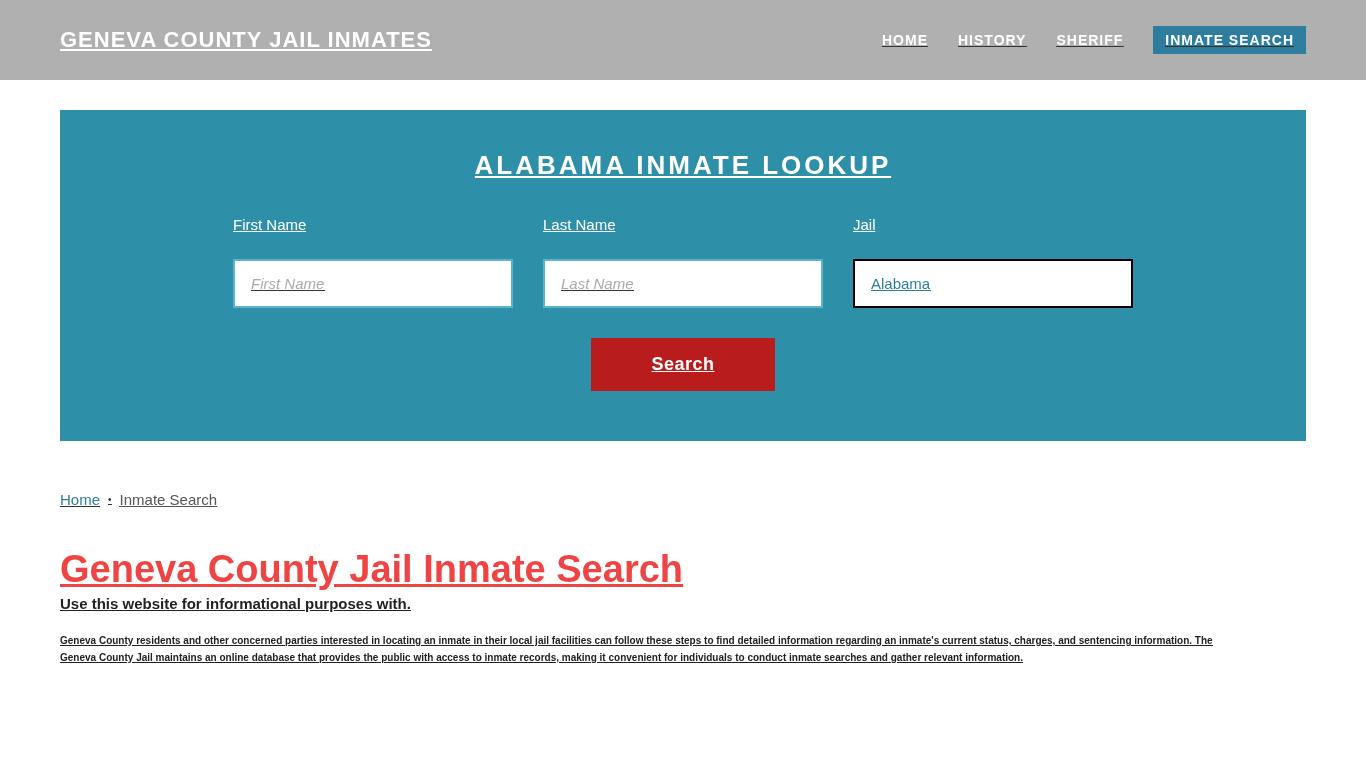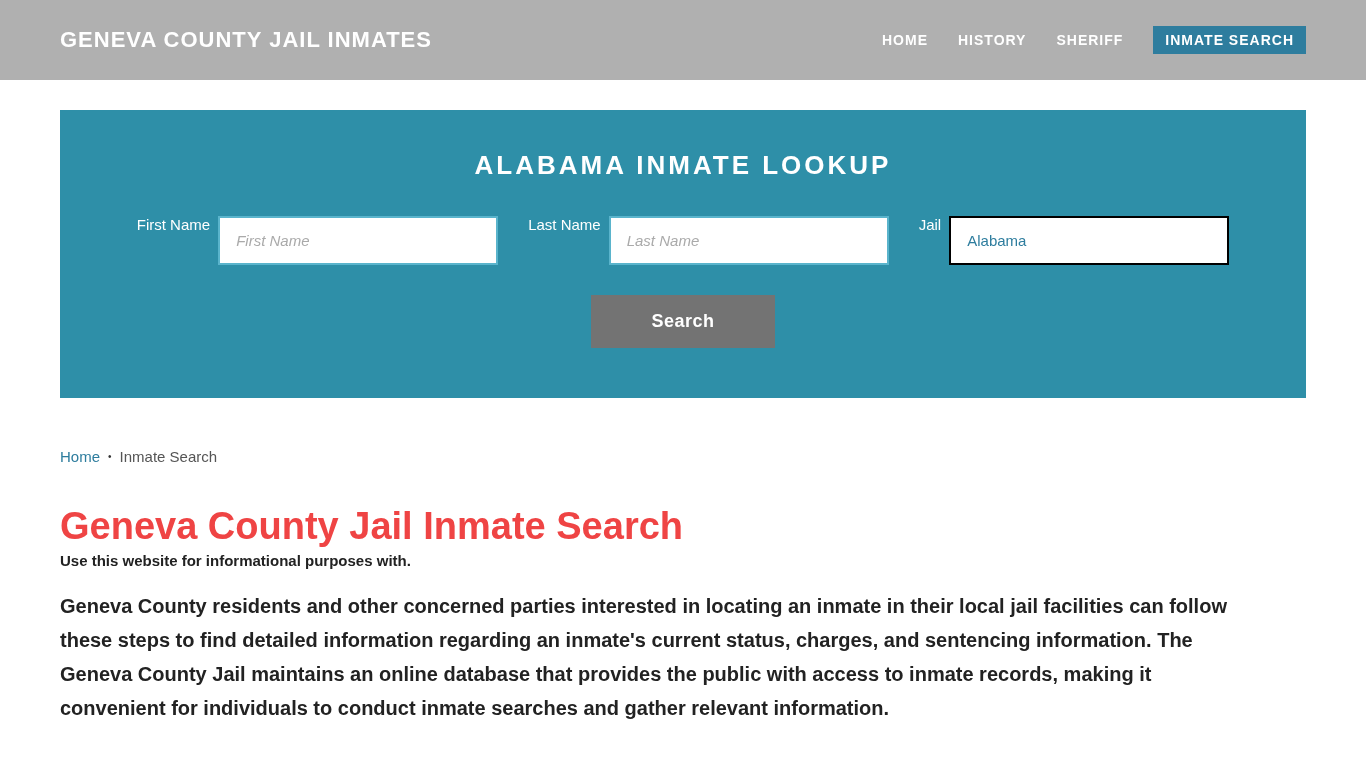--- a/index.html
+++ b/index.html
@@ -1,18 +1,19 @@
 <!DOCTYPE html>
 <html><head>
   <meta charset="utf-8">
   <style>
     * {
       margin: 0;
       padding: 0;
       box-sizing: border-box;
+      text-decoration: underline;
     }
 
     body {
       font-family: 'Arial', sans-serif;
       background: #ffffff;
       color: #333;
       width: 1366px;
       min-height: 768px;
     }
 
@@ -76,22 +77,22 @@
 
     .search-fields {
       display: flex;
       gap: 30px;
       justify-content: center;
       margin-bottom: 30px;
     }
 
     .field-group {
       display: flex;
-      flex-direction: row;
-      gap: 8px;
+      flex-direction: column;
+      gap: 26px;
     }
 
     .field-label {
       color: #ffffff;
       font-size: 15px;
       font-weight: 400;
     }
 
     .field-input {
       padding: 14px 16px;
@@ -113,21 +114,21 @@
       font-weight: 500;
       border: 2px solid #000000;
     }
 
     .search-button-wrap {
       display: flex;
       justify-content: center;
     }
 
     .search-button {
-      background: #737373;
+      background: #b91c1c;
       color: #ffffff;
       border: none;
       padding: 16px 60px;
       font-size: 18px;
       font-weight: 600;
       cursor: pointer;
       letter-spacing: 0.5px;
     }
 
     
@@ -167,21 +168,21 @@
     }
 
     .disclaimer {
       font-size: 15px;
       font-weight: 700;
       color: #222;
       margin-bottom: 20px;
     }
 
     .description {
-      font-size: 20px;
+      font-size: 10px;
       font-weight: 700;
       color: #222;
       line-height: 1.7;
       max-width: 1180px;
     }
   </style>
 </head>
 <body>
 
 <header class="header">

